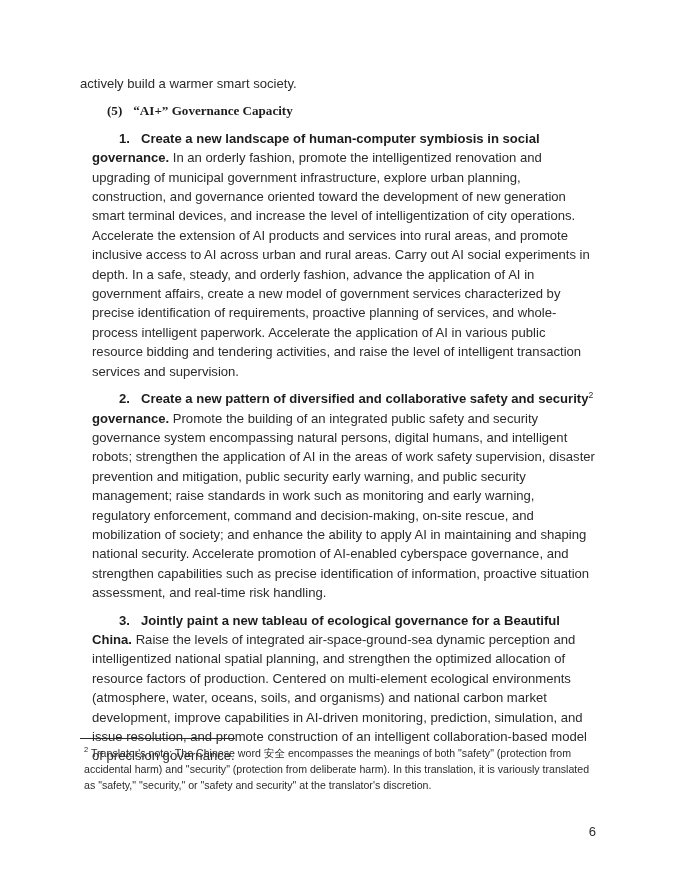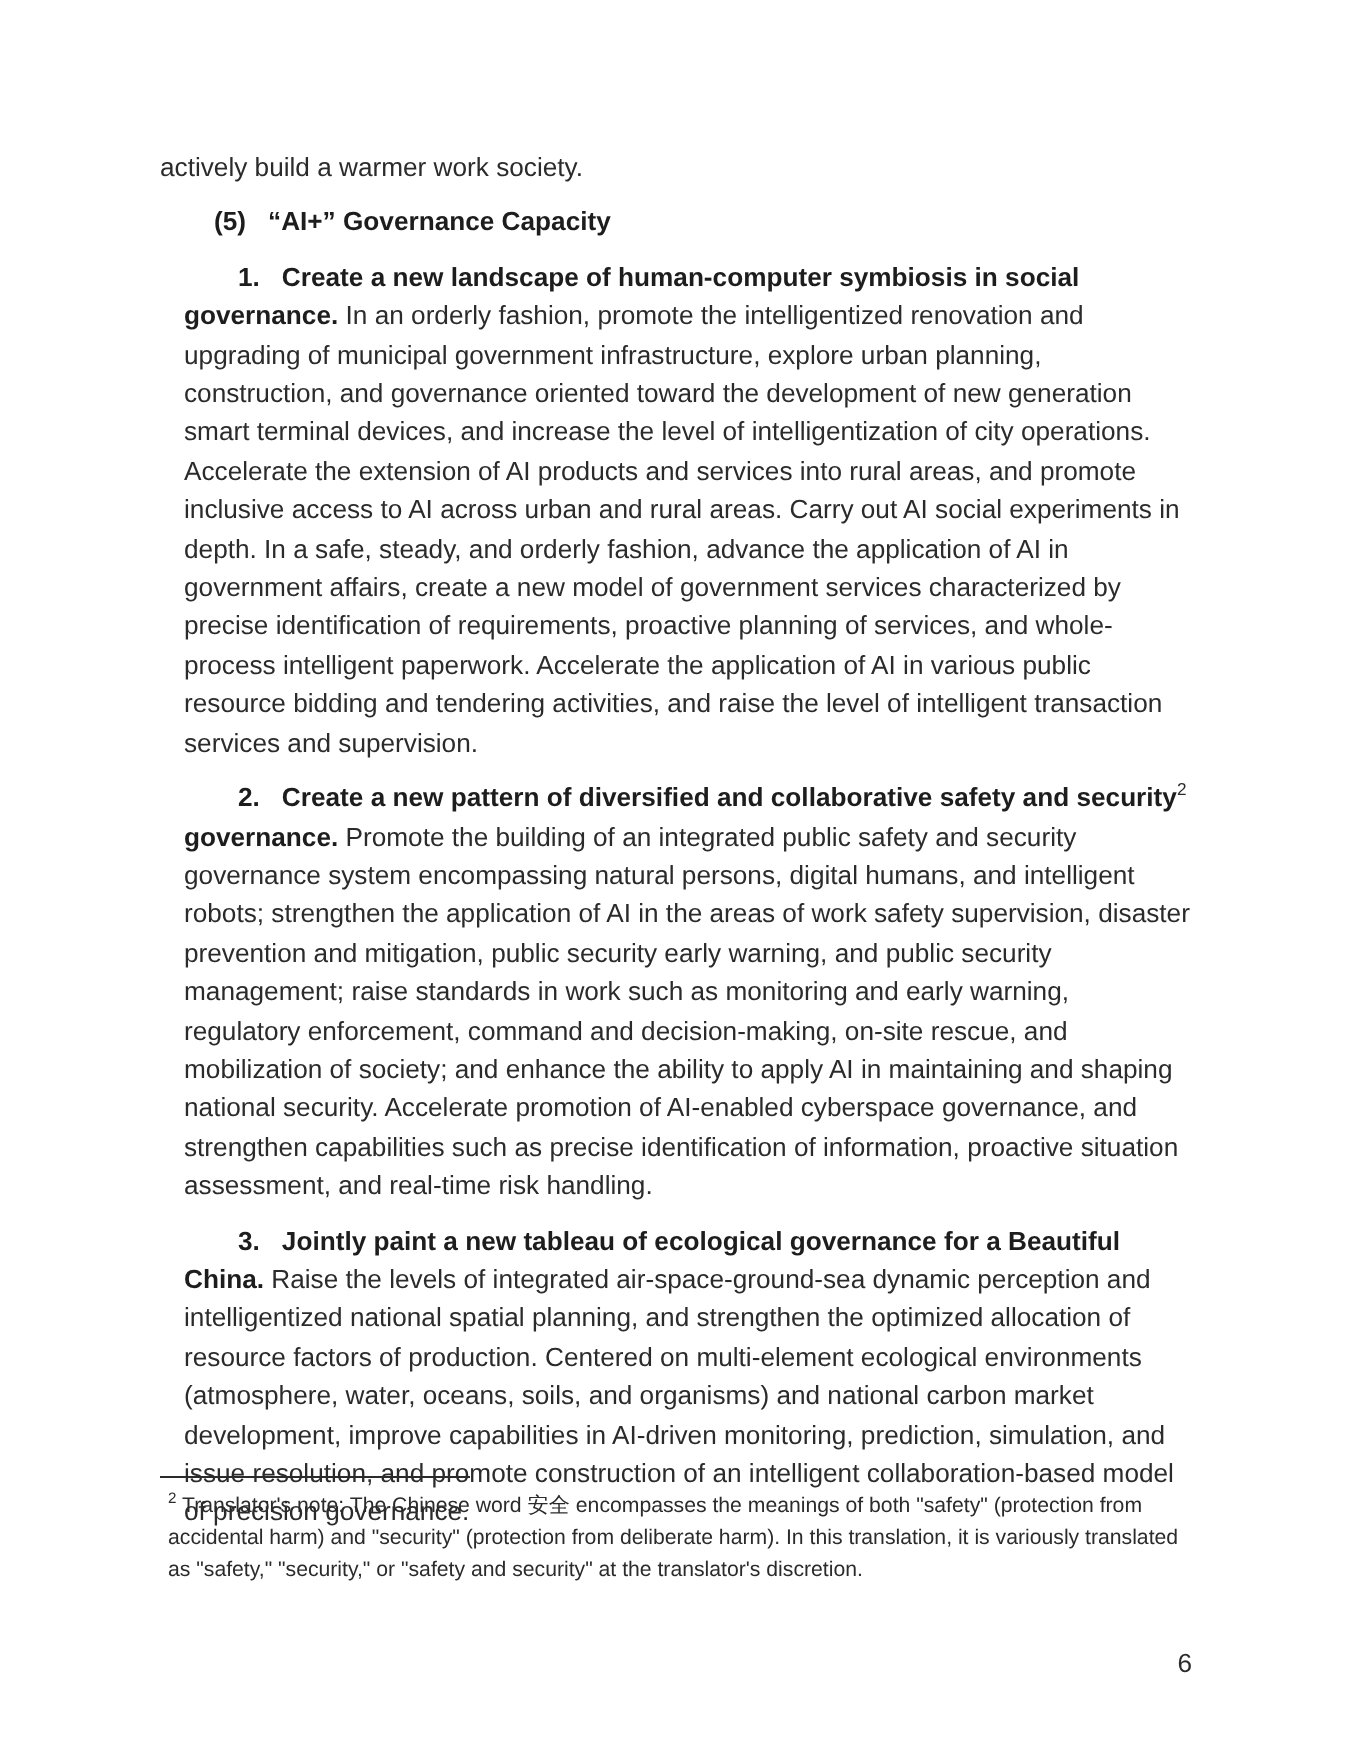--- a/index.html
+++ b/index.html
@@ -37,20 +37,21 @@
     text-indent: 27px;
     margin-left: 12px;
   }
   .heading-para {
     margin: 0 0 8px 0;
     font-size: 13.1px;
     line-height: 19.4px;
     font-weight: bold;
     color: #1d1d1d;
     text-indent: 27px;
+    font-family: Liberation Serif, serif;
   }
   .num-label {
     font-weight: bold;
     color: #1d1d1d;
   }
   .num-gap {
     display: inline-block;
     width: 11px;
   }
   .bold-lead {
@@ -99,21 +100,21 @@
     color: #2b2b2b;
   }
 </style>
 </head>
 <body>
 
 <div class="page">
 
   <div class="content">
 
-    <p class="body-para continuation">actively build a warmer work society.</p>
+    <p class="body-para continuation">actively build a warmer smart society.</p>
 
     <p class="heading-para">
       <span class="num-label">(5)</span><span class="num-gap"></span><span>“AI+” Governance Capacity</span>
     </p>
 
     <p class="body-para indented">
       <span class="num-label">1.</span><span class="num-gap"></span><span class="bold-lead">Create a new landscape of human-computer symbiosis in social governance.</span><span> In an orderly fashion, promote the intelligentized renovation and upgrading of municipal government infrastructure, explore urban planning, construction, and governance oriented toward the development of new generation smart terminal devices, and increase the level of intelligentization of city operations. Accelerate the extension of AI products and services into rural areas, and promote inclusive access to AI across urban and rural areas. Carry out AI social experiments in depth. In a safe, steady, and orderly fashion, advance the application of AI in government affairs, create a new model of government services characterized by precise identification of requirements, proactive planning of services, and whole-process intelligent paperwork. Accelerate the application of AI in various public resource bidding and tendering activities, and raise the level of intelligent transaction services and supervision.</span>
     </p>
 
     <p class="body-para indented">

